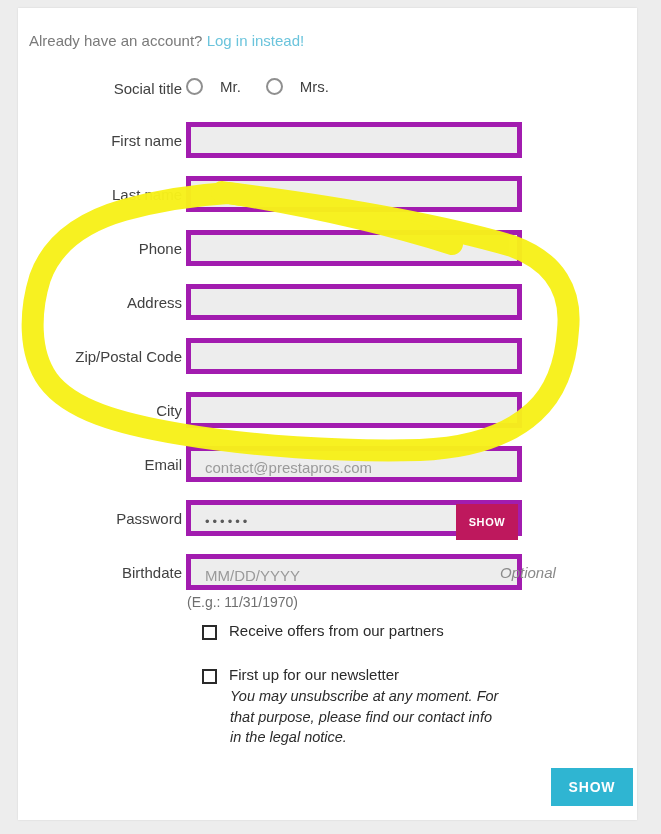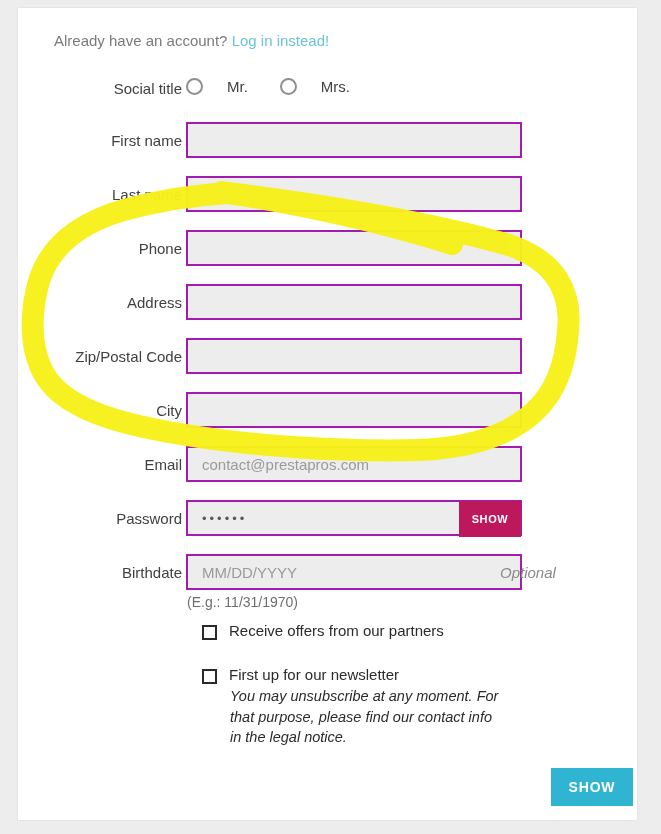--- a/index.html
+++ b/index.html
@@ -29,21 +29,21 @@
     top: 8px;
     width: 619px;
     height: 812px;
     background: #ffffff;
     box-shadow: 0 0 2px rgba(0,0,0,0.10);
     box-sizing: border-box;
   }
 
   .account-line {
     position: absolute;
-    left: 36px;
+    left: 11px;
     top: 24px;
     font-size: 15px;
     color: #7a7a7a;
     white-space: nowrap;
   }
   .account-line .login-link {
     color: #6bc4dc;
     text-decoration: none;
     cursor: pointer;
   }
@@ -63,40 +63,40 @@
     font-size: 15px;
     color: #414141;
     white-space: nowrap;
   }
   .field {
     position: absolute;
     left: 168px;
     width: 336px;
     height: 36px;
     background: #ededed;
-    border: 2px solid #a21caf;
+    border: 5px solid #a21caf;
     box-sizing: border-box;
   }
   .field .ph {
     position: absolute;
     left: 14px;
     top: 8px;
     font-size: 15px;
     color: #9a9a9a;
     white-space: nowrap;
   }
 
   
   .radio-group {
     position: absolute;
     left: 168px;
     top: 0;
     display: flex;
     align-items: center;
-    gap: 24px;
+    gap: 17px;
     font-size: 15px;
     color: #414141;
     white-space: nowrap;
   }
   .radio {
     width: 17px;
     height: 17px;
     border: 2px solid #8f8f8f;
     border-radius: 50%;
     box-sizing: border-box;

